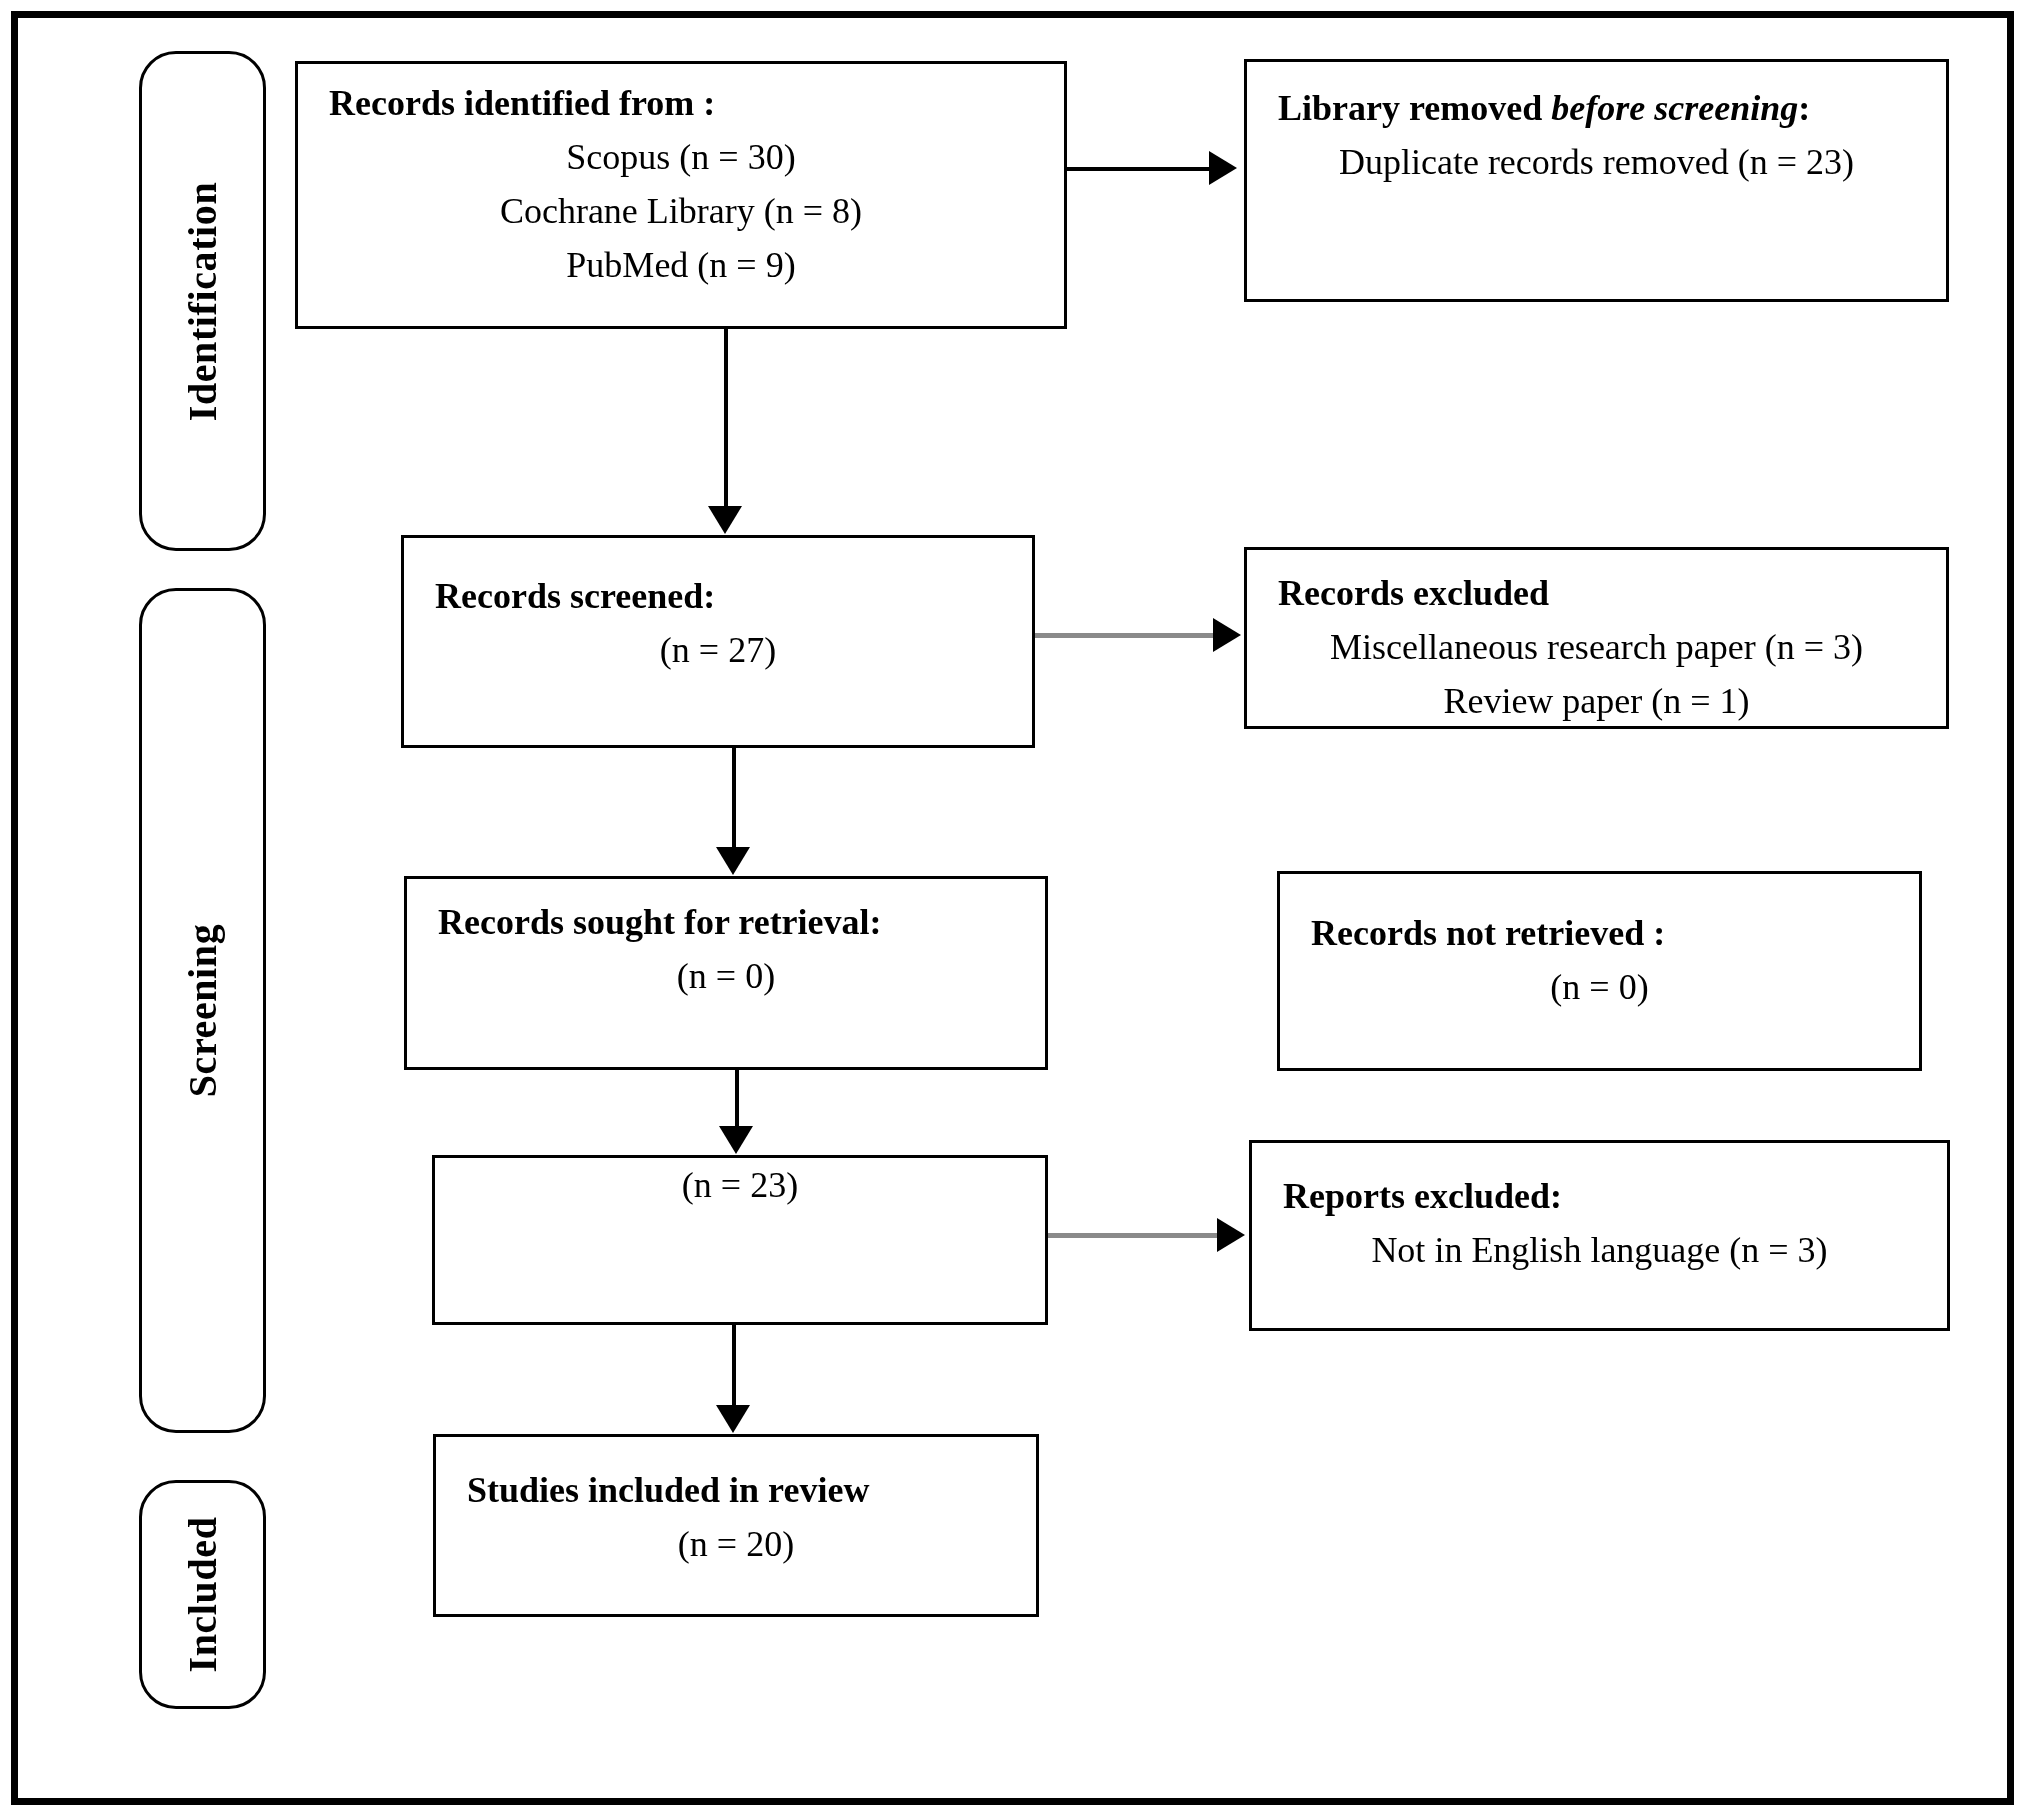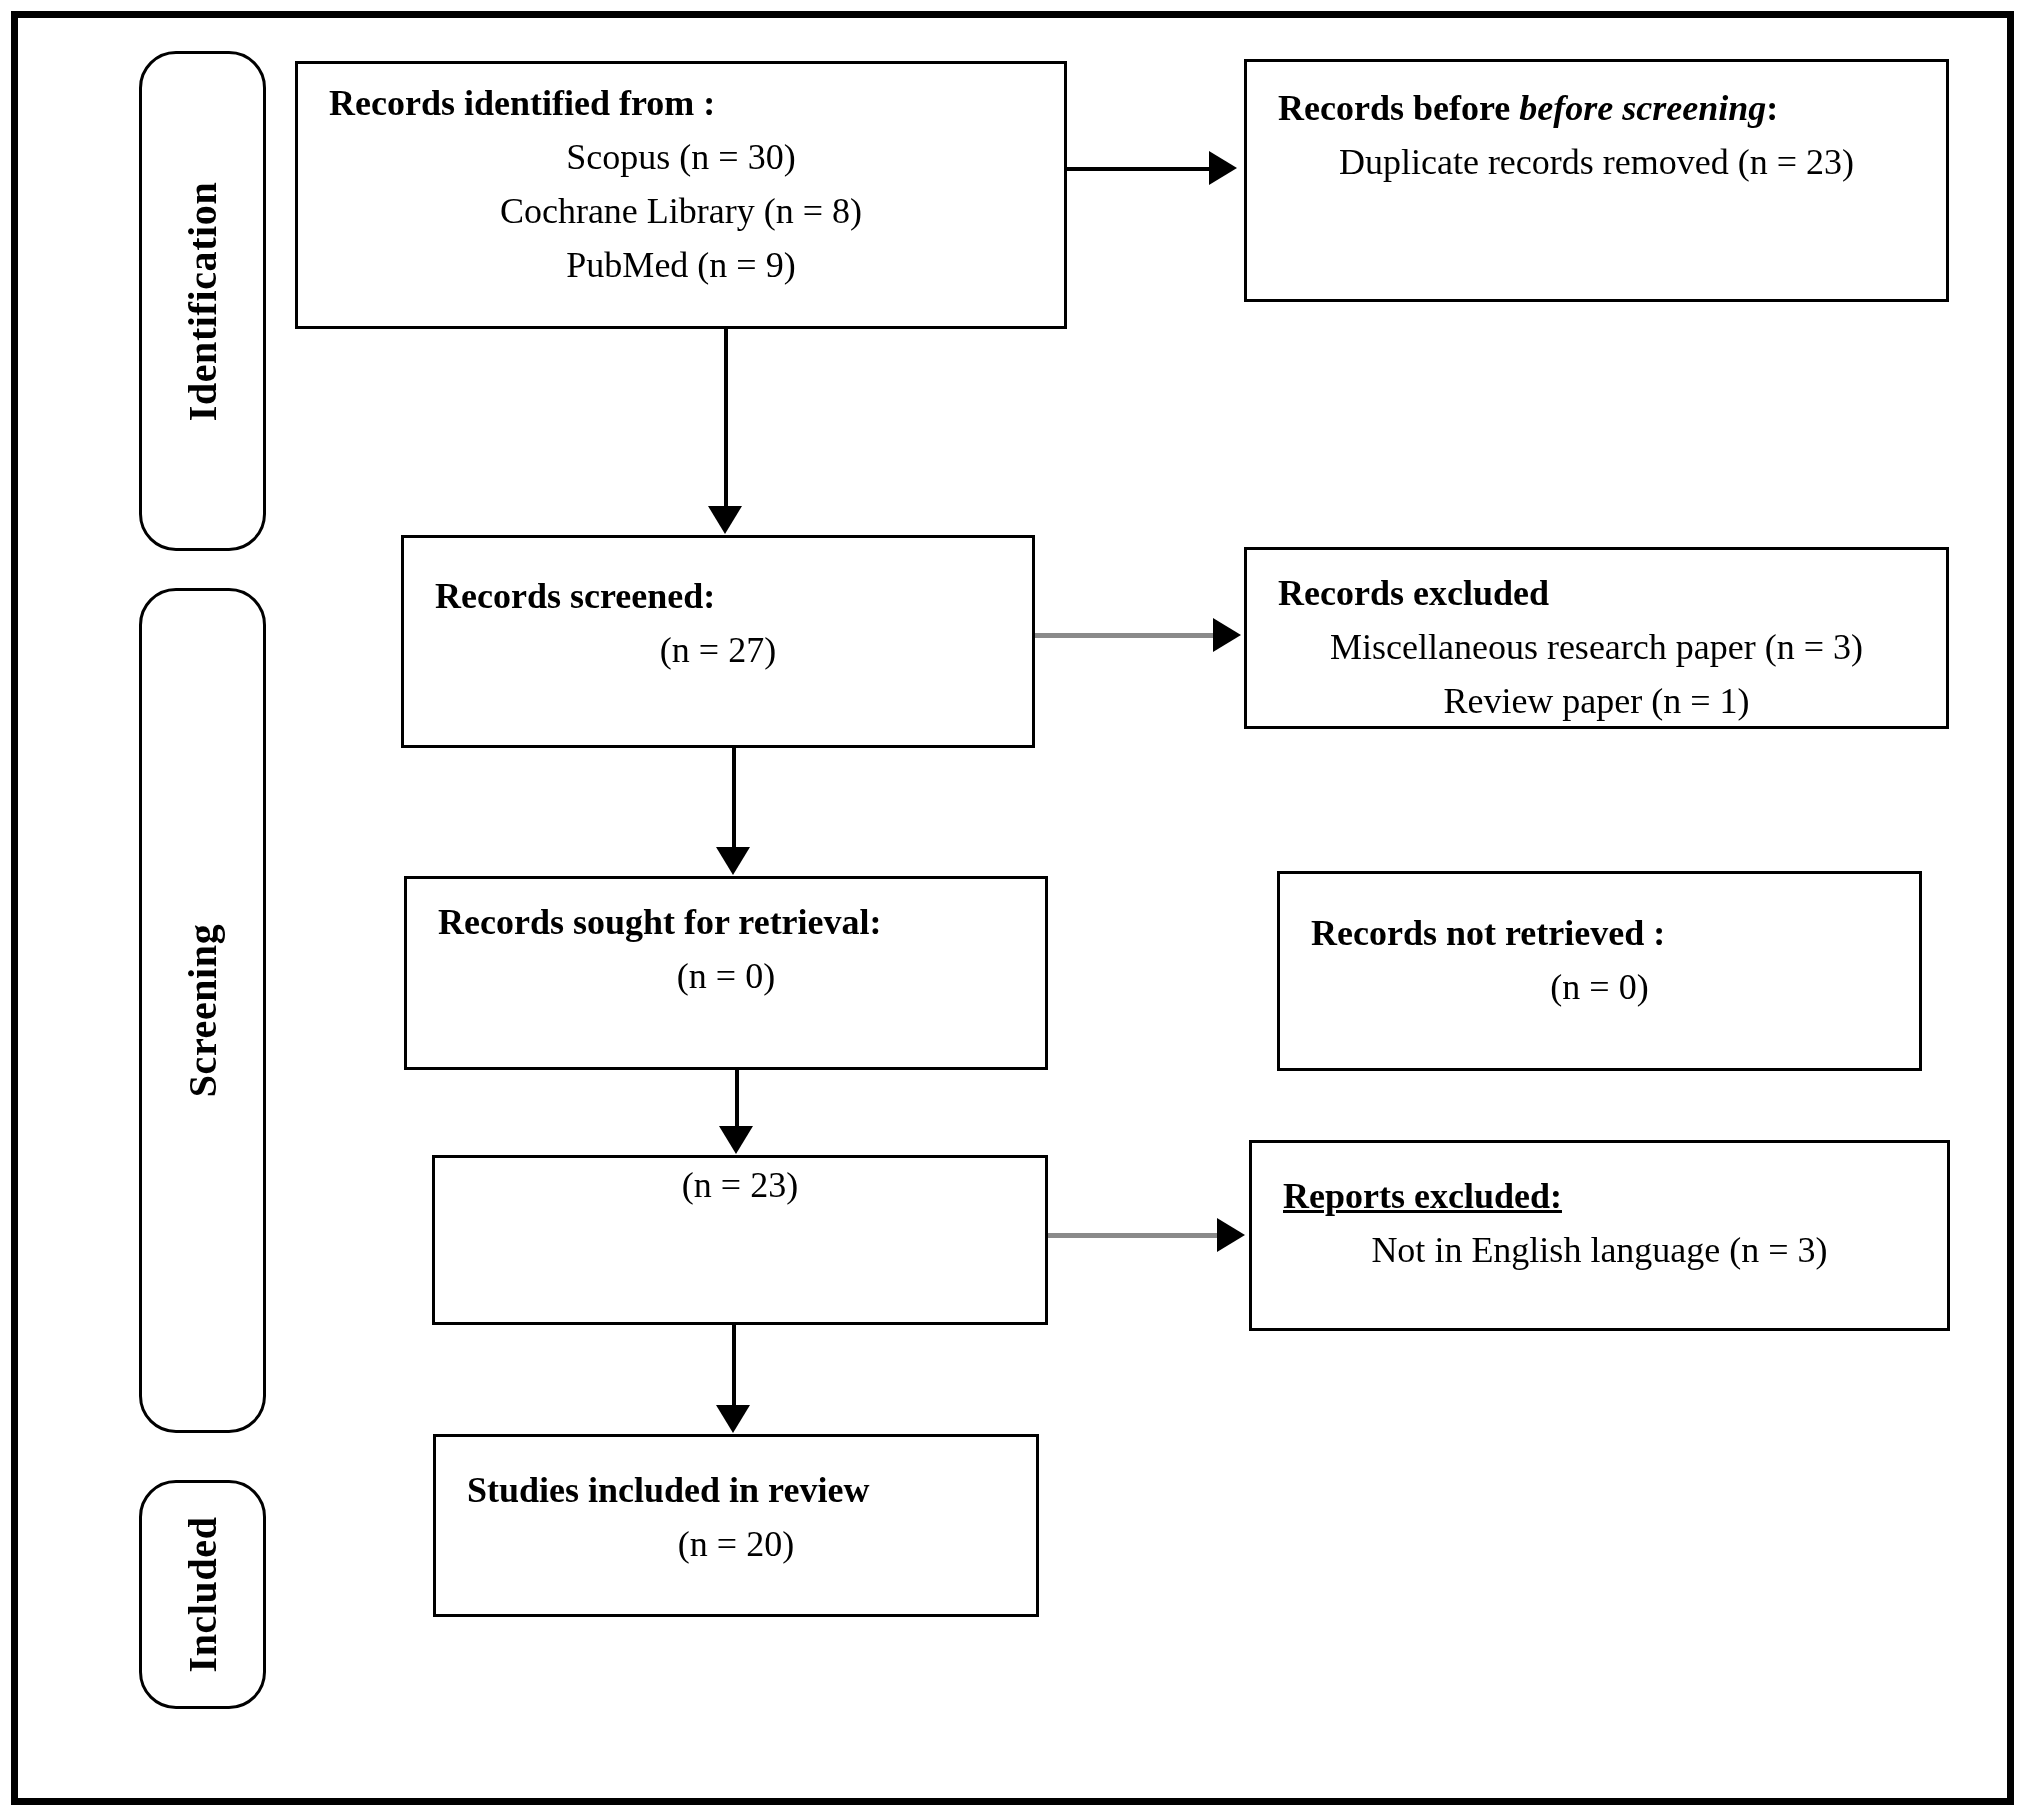--- a/index.html
+++ b/index.html
@@ -30,21 +30,21 @@
   .box-screened .title{padding-top:31px;}
   .box-excluded{left:1244px;top:547px;width:705px;height:182px;}
   .box-excluded .title{padding-top:16px;}
   .box-sought{left:404px;top:876px;width:644px;height:194px;}
   .box-sought .title{padding-top:16px;}
   .box-notretrieved{left:1277px;top:871px;width:645px;height:200px;}
   .box-notretrieved .title{padding-top:32px;}
   .box-assessed{left:432px;top:1155px;width:616px;height:170px;}
   .box-assessed .title{padding-top:21.7px;}
   .box-reportsexcluded{left:1249px;top:1140px;width:701px;height:191px;}
-  .box-reportsexcluded .title{padding-top:26px;text-decoration:underline;}
+  .box-reportsexcluded .title{padding-top:26px;}
   .box-includedreview{left:433px;top:1434px;width:606px;height:183px;}
   .box-includedreview .title{padding-top:26px;}
 
   
   .aline{position:absolute;background:#000;}
   .aline-gray{background:#8a8a8a;}
   .ah-right{position:absolute;width:0;height:0;border-top:17.3px solid transparent;border-bottom:17.3px solid transparent;border-left:28.5px solid #000;}
   .ah-down{position:absolute;width:0;height:0;border-left:17.3px solid transparent;border-right:17.3px solid transparent;border-top:28.5px solid #000;}
 </style>
 </head>
@@ -63,21 +63,21 @@
 </div>
 
 <div class="flowbox box-identified">
   <div class="title">Records identified from :</div>
   <div class="line">Scopus (n = 30)</div>
   <div class="line">Cochrane Library (n = 8)</div>
   <div class="line">PubMed (n = 9)</div>
 </div>
 
 <div class="flowbox box-removed">
-  <div class="title"><span>Records before </span><span class="t-italic">before screening</span><span>:</span></div>
+  <div class="title"><span>Library removed </span><span class="t-italic">before screening</span><span>:</span></div>
   <div class="line">Duplicate records removed (n = 23)</div>
 </div>
 
 <div class="flowbox box-screened">
   <div class="title">Records screened:</div>
   <div class="line">(n = 27)</div>
 </div>
 
 <div class="flowbox box-excluded">
   <div class="title">Records excluded</div>

